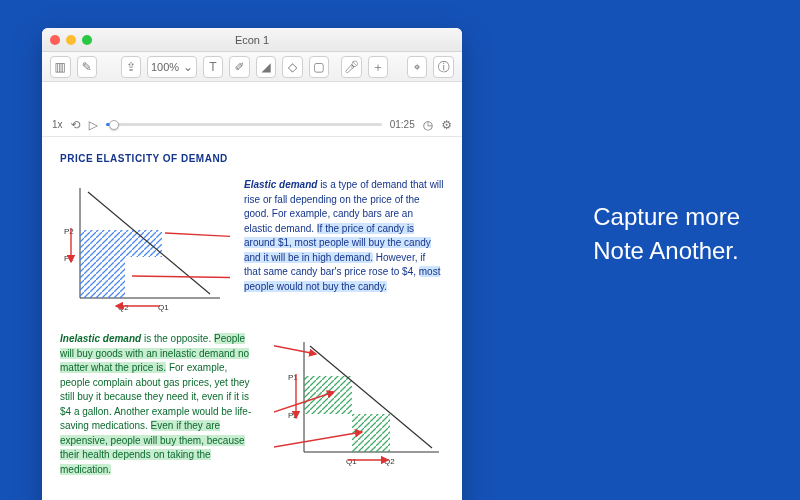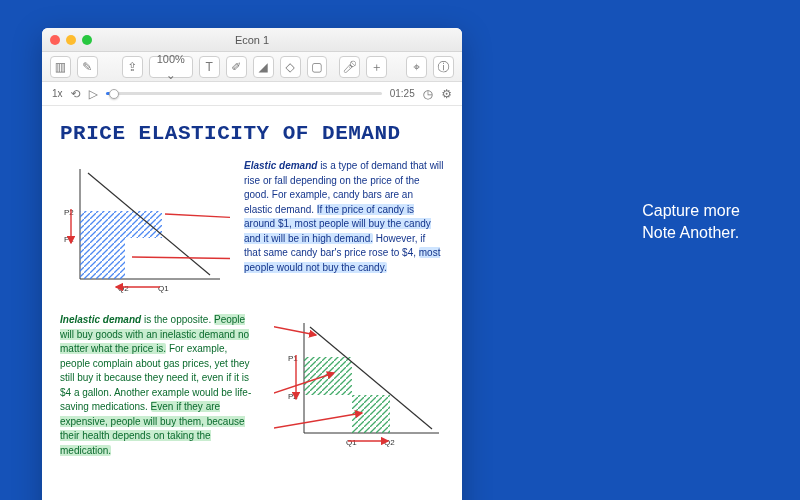--- a/index.html
+++ b/index.html
@@ -44,62 +44,61 @@
     display: flex; align-items: center;
     padding: 0 8px; gap: 6px;
   }
   .tbtn {
     width: 24px; height: 22px;
     border: 1px solid #cfcfcf; border-radius: 4px;
     background: #fff;
     display: flex; align-items: center; justify-content: center;
     font-size: 11px; color: #666;
   }
-  .tbtn.wide { width: auto; min-width: 44px; padding: 0 6px; gap: 4px; flex-direction: column; }
+  .tbtn.wide { width: auto; min-width: 44px; padding: 0 6px; gap: 4px; }
   .tbtn svg, .tbtn span.glyph { display:block; }
   .spacer { flex: 1; }
   .subbar {
     height: 24px;
     border-bottom: 1px solid #e5e5e5;
     display: flex; align-items: center;
     padding: 0 10px; gap: 8px;
-    font-size: 10px; color: #666;
+    font-size: 10px; color: #666; margin-top: 31px;
   }
   .slider {
     flex: 1; height: 12px; position: relative;
     display: flex; align-items: center;
   }
   .track { height: 3px; width: 100%; background: #ddd; border-radius: 2px; position: relative; }
   .track .fill { position:absolute; left:0; top:0; height:100%; width:4%; background:#3a7cf0; border-radius:2px; }
   .thumb { position:absolute; left:3%; top:50%; transform:translate(-50%,-50%);
     width:10px; height:10px; border-radius:50%; background:#fff; border:1px solid #aaa;
     box-shadow:0 1px 2px rgba(0,0,0,.2); }
   .doc {
     flex: 1; overflow: hidden;
     padding: 16px 18px 10px;
   }
   h1.pgtitle {
     color: #14358c;
-    font-size: 21px; letter-spacing: .5px;
+    font-size: 10px; letter-spacing: .5px;
     font-weight: 600;
     margin-bottom: 14px;
-    font-family: Liberation Mono, monospace;
   }
   .row { display: flex; gap: 14px; margin-bottom: 14px; }
   .chart { flex: 0 0 170px; height: 140px; }
   .para { flex: 1; font-size: 10px; line-height: 1.45; color: #222; }
   .para .bold { font-weight: 700; font-style: italic; }
   .hl-blue { background: #cfe5ff; border-radius: 2px; }
   .hl-green { background: #c9edd0; border-radius: 2px; }
   .blue-text { color: #14358c; }
   .green-text { color: #0b6b2e; }
   .promo {
     position: absolute;
     right: 60px; top: 200px;
-    color: #fff; font-size: 16px; line-height: 1.4;
+    color: #fff; font-size: 24px; line-height: 1.4;
     font-weight: 300;
     max-width: 220px;
   }
   .glyph { font-size: 12px; line-height: 1; color:#777; }
 </style>
 </head>
 <body>
 
 <div class="window">
   <div class="titlebar">

